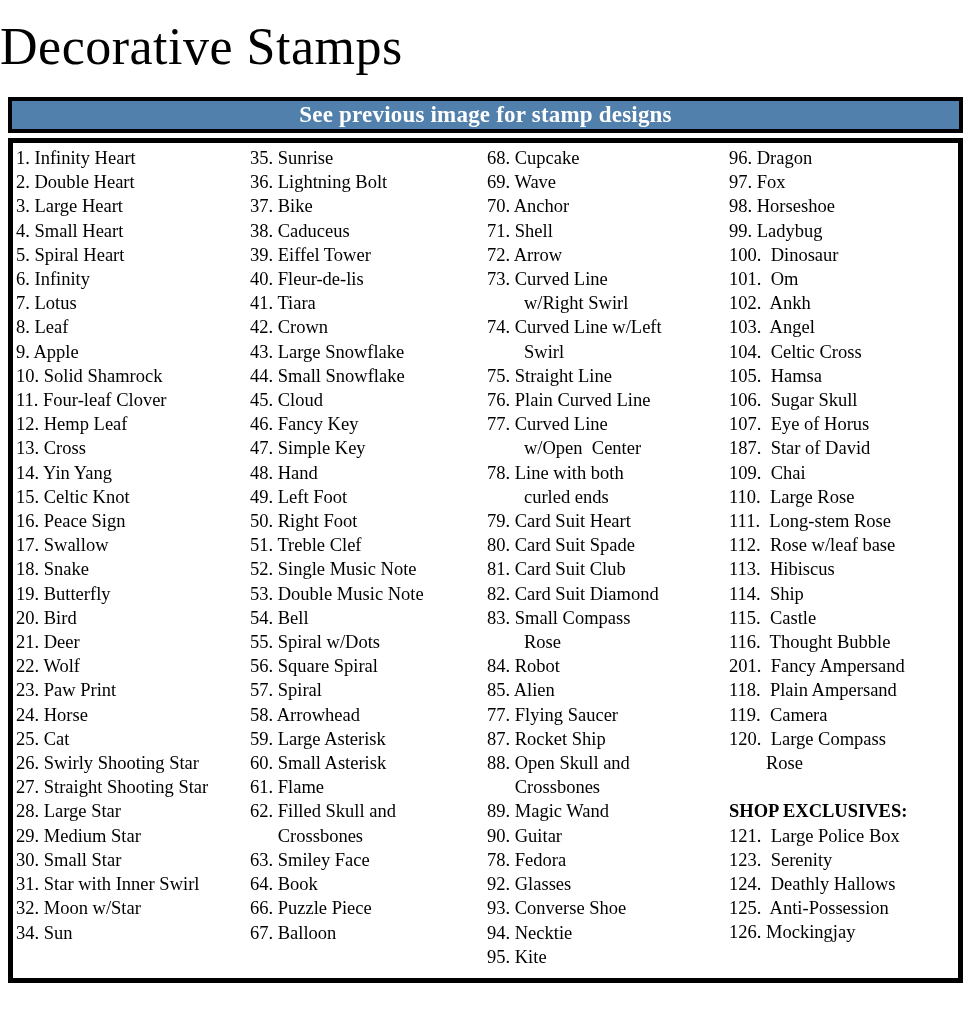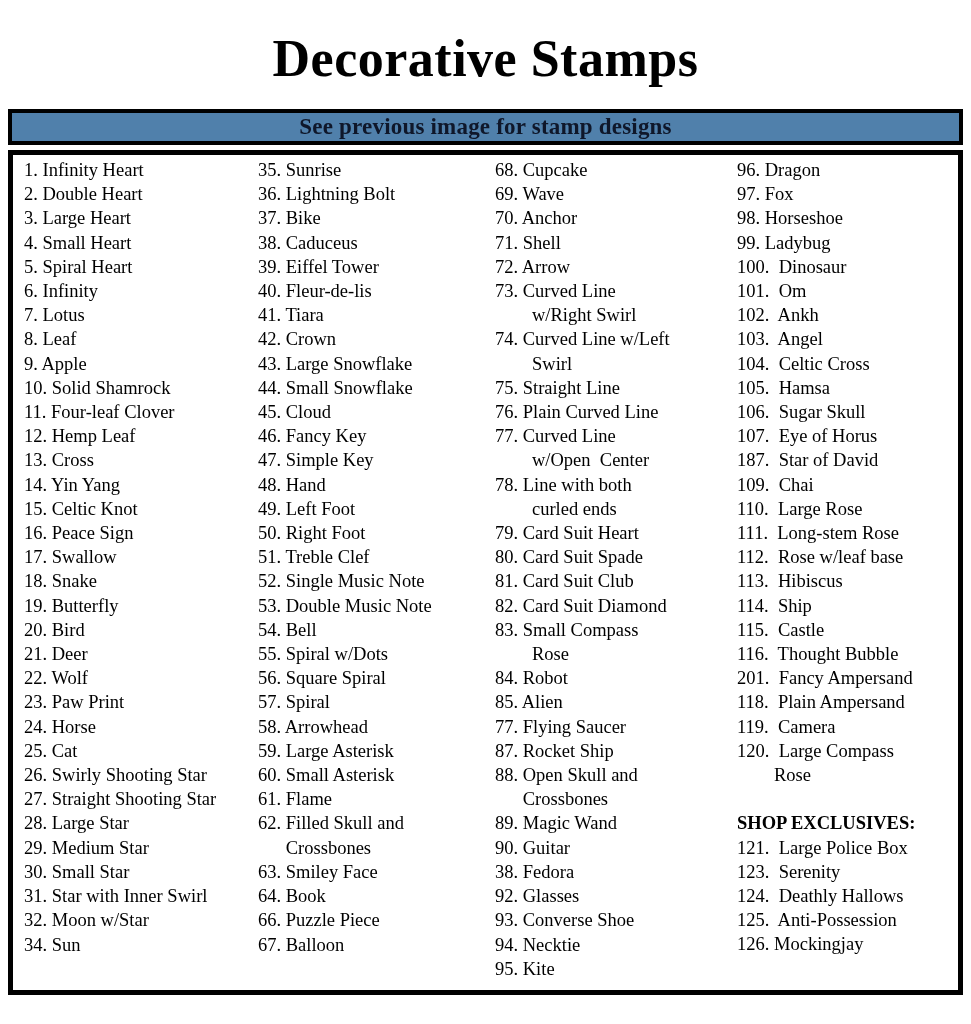--- a/index.html
+++ b/index.html
@@ -11,55 +11,54 @@
     color: #000000;
   }
   .page {
     width: 971px;
     height: 1024px;
     position: relative;
     background: #ffffff;
     overflow: hidden;
   }
   .title {
-    margin: 12px;
+    margin: 0;
     padding-top: 14px;
     height: 66px;
-    text-align: center;
     font-size: 52px;
     line-height: 66px;
-    font-weight: bold;
+    font-weight: normal;
     letter-spacing: 0.5px;
   }
   .banner {
     margin: 17px 8px 0 8px;
     background: #5080ab;
     border: 4px solid #000000;
     height: 28px;
     display: flex;
     align-items: center;
     justify-content: center;
   }
   .banner-text {
-    color: #0f172a;
+    color: #ffffff;
     font-weight: bold;
     font-size: 23px;
     letter-spacing: 0.2px;
   }
   .list-box {
     margin: 5px 8px 0 8px;
     border: 5px solid #000000;
     background: #ffffff;
     display: flex;
     align-items: flex-start;
     padding: 3px 0 9px 3px;
     box-sizing: border-box;
   }
   .col { flex: 0 0 auto; }
-  .col-1 { width: 234px; margin-left: 8px; }
+  .col-1 { width: 234px; }
   .col-2 { width: 237px; }
   .col-3 { width: 242px; }
   .col-4 { flex: 1 1 auto; }
   .item {
     font-size: 18.5px;
     line-height: 24.2px;
     white-space: pre-wrap;
   }
   .item.bold { font-weight: bold; }
   .item.spacer { height: 24.2px; }
@@ -168,21 +167,21 @@
         <div class="item">83. Small Compass
         Rose</div>
         <div class="item">84. Robot</div>
         <div class="item">85. Alien</div>
         <div class="item">77. Flying Saucer</div>
         <div class="item">87. Rocket Ship</div>
         <div class="item">88. Open Skull and
       Crossbones</div>
         <div class="item">89. Magic Wand</div>
         <div class="item">90. Guitar</div>
-        <div class="item">38. Fedora</div>
+        <div class="item">78. Fedora</div>
         <div class="item">92. Glasses</div>
         <div class="item">93. Converse Shoe</div>
         <div class="item">94. Necktie</div>
         <div class="item">95. Kite</div>
       </div>
     <div class="col col-4">
         <div class="item">96. Dragon</div>
         <div class="item">97. Fox</div>
         <div class="item">98. Horseshoe</div>
         <div class="item">99. Ladybug</div>

